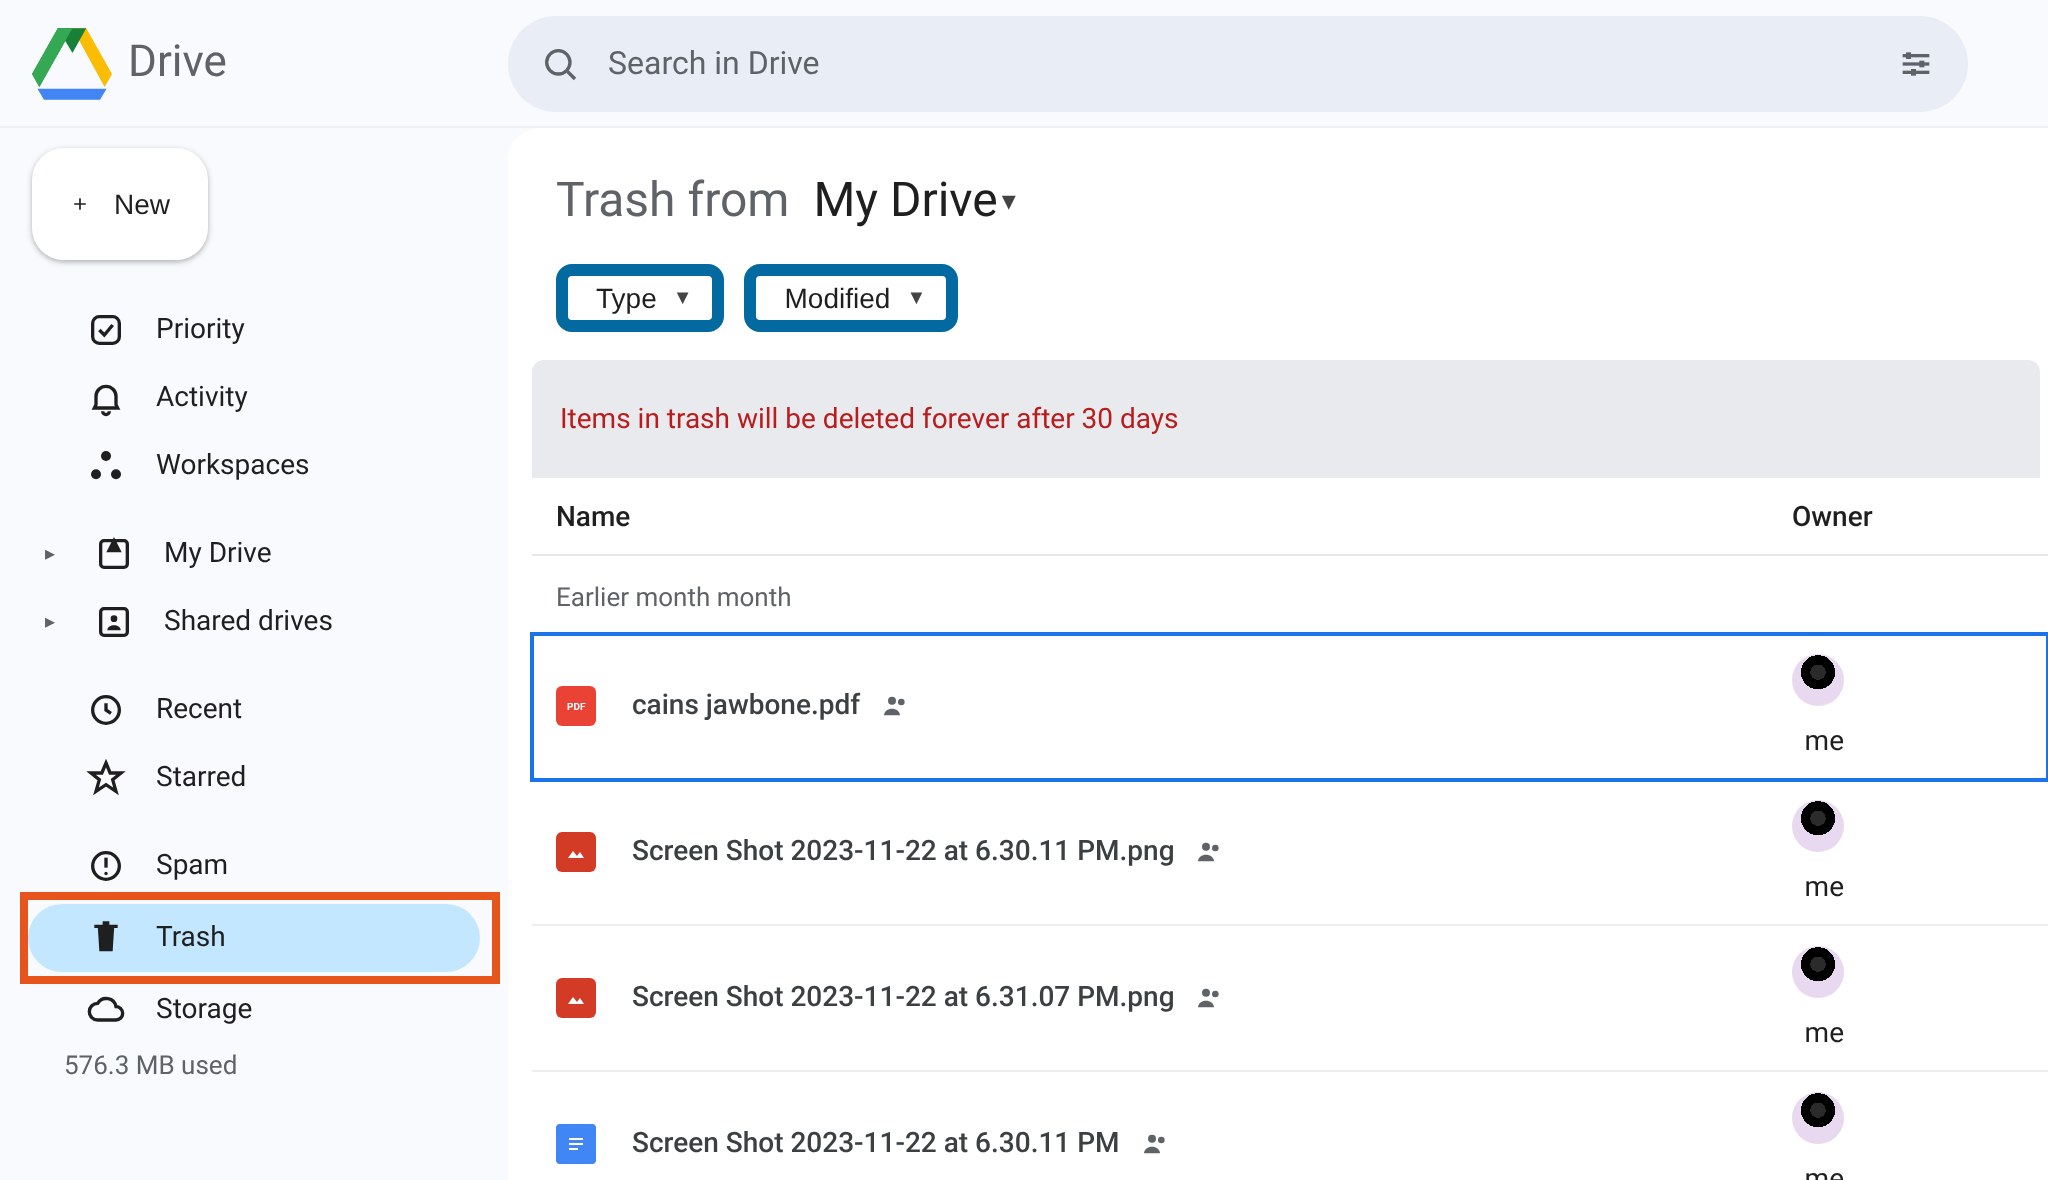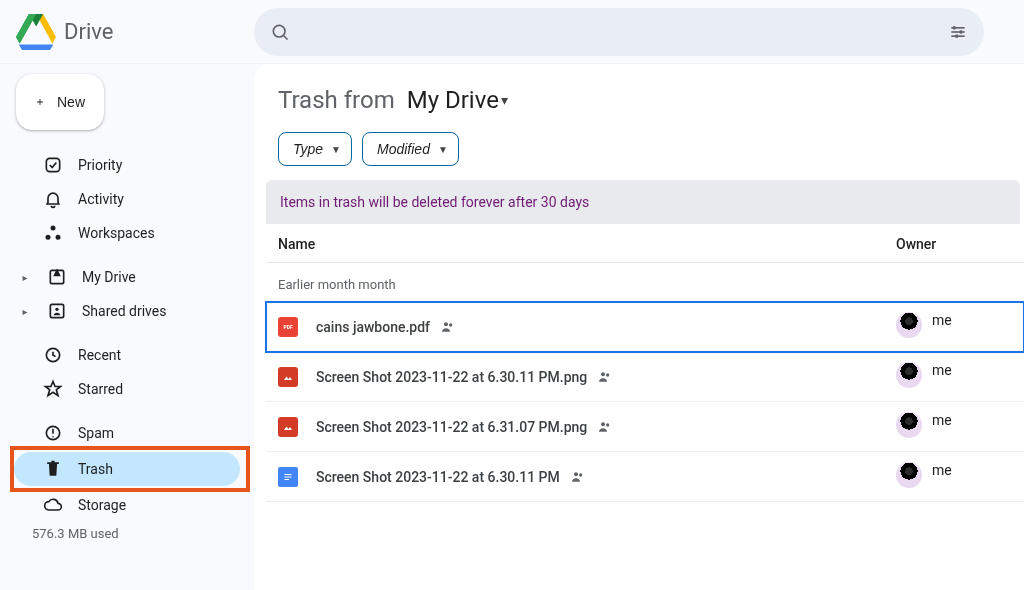--- a/index.html
+++ b/index.html
@@ -73,46 +73,46 @@
   .indent { padding-left:4px; }
   .storage-text { font-size:13px; color:#5f6368; margin:4px 0 0 20px; }
   
   .main { flex:1; background:#fff; border-top-left-radius:16px; padding:18px 0 0 0; overflow:hidden; }
   .page-title { display:flex; align-items:center; gap:12px; padding:4px 0 18px 24px; font-size:24px;}
   .page-title .muted { color:#5f6368; font-weight:400; }
   .page-title .drop { color:#1f1f1f; display:flex; align-items:center; gap:2px; cursor:pointer;}
   .page-title .drop .caret { font-size:14px; color:#444; }
   .chip-row { display:flex; gap:10px; padding:0 0 14px 24px; }
   .chip {
-    height:34px; border:1px solid #0369a1; border-radius:8px;
+    height:34px; border:6px solid #0369a1; border-radius:8px;
     display:flex; align-items:center; gap:8px; padding:0 10px 0 14px;
-    font-size:14px; color:#1f1f1f; cursor:pointer; background:#fff;font-style:italic;
+    font-size:14px; color:#1f1f1f; cursor:pointer; background:#fff;
   }
   .chip .caret { font-size:10px; color:#444; }
   .banner {
-    margin:0 4px 0 12px; background:#e8eaed; color:#701a75;
-    height:44px; display:flex; align-items:center; padding:0 14px;
+    margin:0 4px 0 12px; background:#e8eaed; color:#b91c1c;
+    height:59px; display:flex; align-items:center; padding:0 14px;
     border-radius:6px 6px 0 0; font-size:14px;
   }
   table.files { width:calc(100% - 12px); margin-left:12px; border-collapse:collapse; }
   .thead-row td {
     font-size:14px; font-weight:500; color:#1f1f1f; padding:12px 12px 10px 12px;
     border-bottom:1px solid #e7e7e7;
   }
   .group-row td { font-size:13px; color:#5f6368; padding:14px 12px 10px 12px; }
   .file-row td { padding:10px 12px; border-bottom:1px solid #eee; font-size:14px; }
   .file-row.selected td { background:#fff; }
   .file-row.selected { outline:2px solid #1a73e8; outline-offset:-1px; }
   .file-icon { width:20px; height:20px; display:inline-flex; align-items:center; justify-content:center; border-radius:3px; margin-right:18px; }
   .file-icon.pdf { background:#ea4335; }
   .file-icon.img { background:#d33b27; }
   .file-icon.doc { background:#4285f4; border-radius:2px; position:relative;}
   .file-icon svg { width:12px; height:12px; }
   .owner-cell { width:140px; }
-  .owner-cell .av { display:inline-flex; align-items:flex-start; gap:10px;}
+  .owner-cell .av { display:inline-flex; align-items:flex-end; gap:10px;flex-direction:column;}
   .avatar {
     width:26px; height:26px; border-radius:50%;
     background: radial-gradient(circle at 50% 35%, #2b2b2b 0 18%, #000 18% 40%, #e8d8f0 40% 100%);
     display:inline-block;
   }
   .share-ico { color:#5f6368; margin-left:10px; display:inline-flex;}
   .name-cell { display:flex; align-items:center; font-weight:500; color:#3c4043;}
   .plus-svg { width:22px; height:22px; }
   .svg20 { width:20px; height:20px; }
   .svg16 { width:16px; height:16px; }
@@ -133,20 +133,21 @@
     <span class="name">Drive</span>
   </div>
 
   <div class="search-bar">
     <span class="icon-btn">
       <svg class="svg20" viewBox="0 0 24 24" fill="none" stroke="#5f6368" stroke-width="2">
           <circle cx="11" cy="11" r="7"></circle>
           <line x1="16.5" y1="16.5" x2="21" y2="21"></line>
         </svg>
     </span>
+    <span class="input-placeholder">Search in Drive</span>
     <span class="icon-btn tune">
       <svg class="svg20" viewBox="0 0 24 24" fill="none" stroke="#5f6368" stroke-width="2">
         <line x1="4" y1="7" x2="20" y2="7"></line>
           <line x1="4" y1="12" x2="20" y2="12"></line>
           <line x1="4" y1="17" x2="20" y2="17"></line>
         <rect x="6" y="5" width="3" height="4" fill="#5f6368" stroke="none"></rect>
         <rect x="14" y="10" width="3" height="4" fill="#5f6368" stroke="none"></rect>
         <rect x="9" y="15" width="3" height="4" fill="#5f6368" stroke="none"></rect>
       </svg>
     </span>

